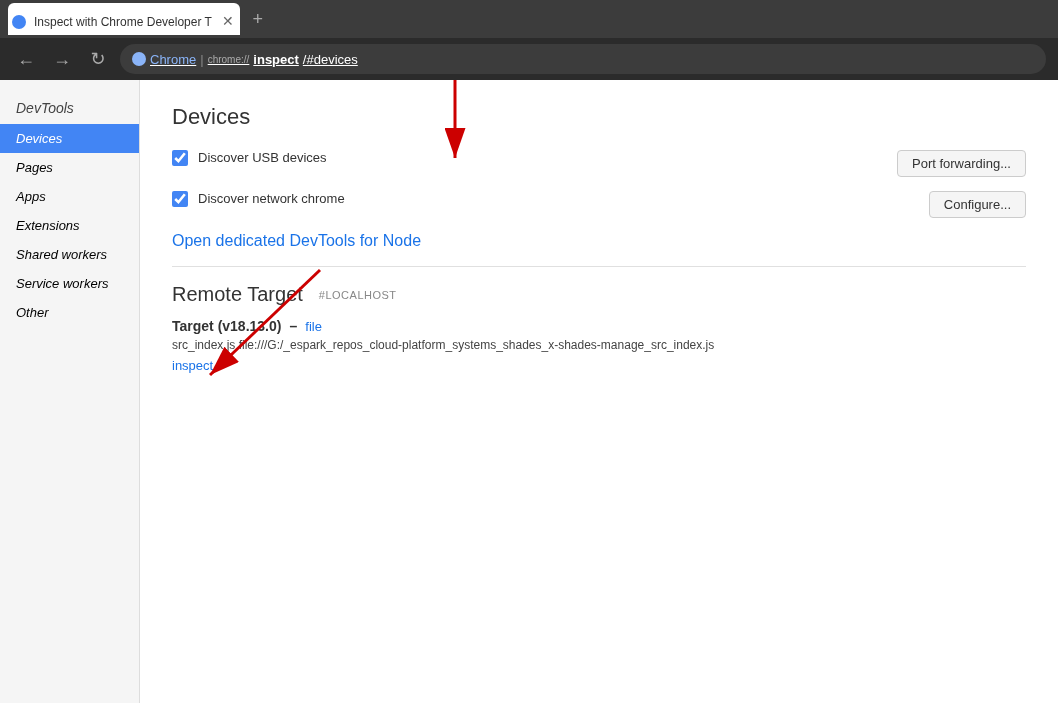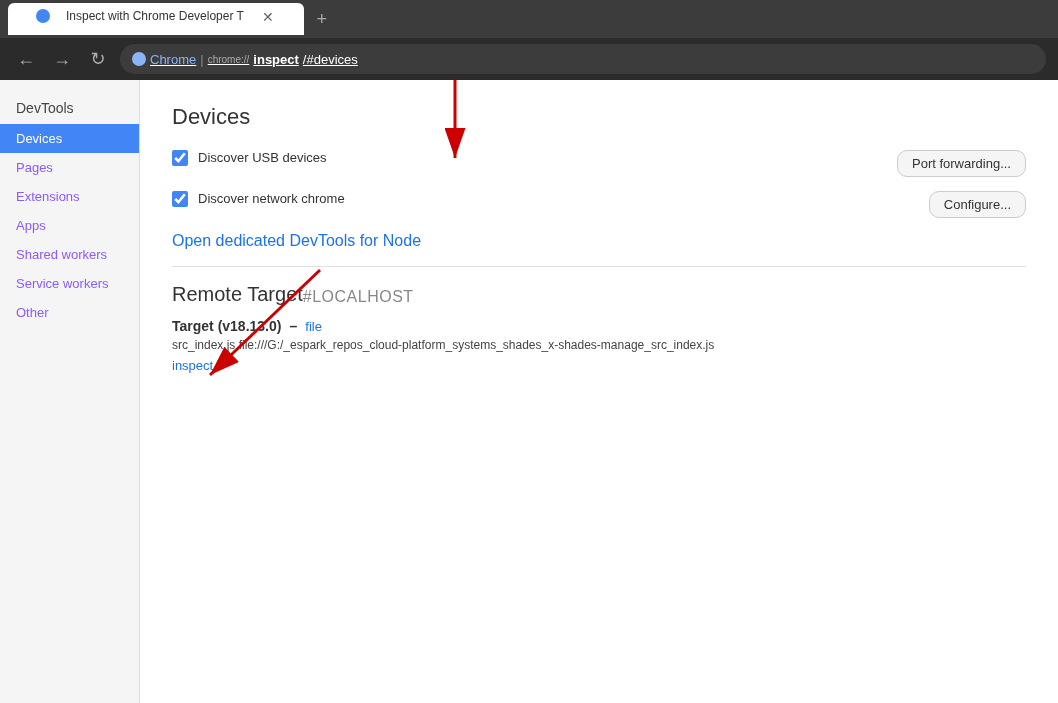--- a/index.html
+++ b/index.html
@@ -13,27 +13,27 @@
     .tab-bar {
       display: flex;
       align-items: center;
       height: 38px;
       background: #3c3c3c;
       padding: 0 8px;
       gap: 4px;
     }
     .tab {
       display: flex;
-      align-items: flex-start;
+      align-items: flex-end;
       background: #fff;
       border-radius: 6px 6px 0 0;
-      padding: 6px 28px;
+      padding: 6px 4px;
       height: 32px;
       min-width: 180px;
-      gap: 16px;
+      gap: 8px;
       font-size: 12px;
       color: #333;
     }
     .tab-favicon {
       width: 14px;
       height: 14px;
       background: #4285f4;
       border-radius: 50%;
       flex-shrink: 0;
       display: flex; align-items: center; justify-content: center;
@@ -111,32 +111,33 @@
       height: calc(703px - 80px);
     }
 
     
     .sidebar {
       width: 140px;
       background: #f5f5f5;
       border-right: 1px solid #ddd;
       padding-top: 8px;
       flex-shrink: 0;
+      font-style: italic;
     }
     .sidebar-title {
       padding: 12px 16px 8px;
       font-size: 14px;
       color: #444;
       font-weight: 500;
     }
     .sidebar-item {
       display: block;
       padding: 7px 16px;
       font-size: 13px;
-      color: #8b5cf6;
+      color: #000000;
       cursor: pointer;
       text-decoration: none;
     }
     .sidebar-item.active {
       background: #4285f4;
       color: #fff;
       border-radius: 0;
     }
 
     
@@ -166,21 +167,21 @@
       cursor: pointer;
     }
     .checkbox-label {
       font-size: 13px;
       color: #333;
       flex: 1;
     }
     .btn {
       background: #f5f5f5;
       border: 1px solid #ccc;
-      border-radius: 10px;
+      border-radius: 4px;
       padding: 5px 14px;
       font-size: 13px;
       color: #333;
       cursor: pointer;
       white-space: nowrap;
     }
 
     .link-blue {
       color: #1a73e8;
       text-decoration: none;
@@ -193,25 +194,25 @@
       border-top: 1px solid #e0e0e0;
       margin: 16px 0;
     }
 
     .remote-target-title {
       font-size: 20px;
       font-weight: 400;
       color: #333;
       margin-bottom: 12px;
       display: flex;
-      align-items: flex-end;
-      gap: 0;
+      align-items: center;
+      gap: 16px;
     }
     .localhost-badge {
-      font-size: 16px;
+      font-size: 11px;
       color: #888;
       text-transform: uppercase;
       letter-spacing: 0.5px;
     }
 
     .target-name {
       font-size: 14px;
       font-weight: bold;
       color: #333;
       margin-bottom: 4px;
@@ -278,22 +279,22 @@
     </div>
   </div>
 </div>
 
 <div class="app-body">
 
   <div class="sidebar">
     <div class="sidebar-title">DevTools</div>
     <a class="sidebar-item active">Devices</a>
     <a class="sidebar-item">Pages</a>
+    <a class="sidebar-item">Apps</a>
     <a class="sidebar-item">Extensions</a>
-    <a class="sidebar-item">Apps</a>
     <a class="sidebar-item">Shared workers</a>
     <a class="sidebar-item">Service workers</a>
     <a class="sidebar-item">Other</a>
   </div>
 
   <div class="main-content">
     <h1 class="page-title">Devices</h1>
 
     <div class="checkbox-row">
       <input type="checkbox" checked="" style="">

